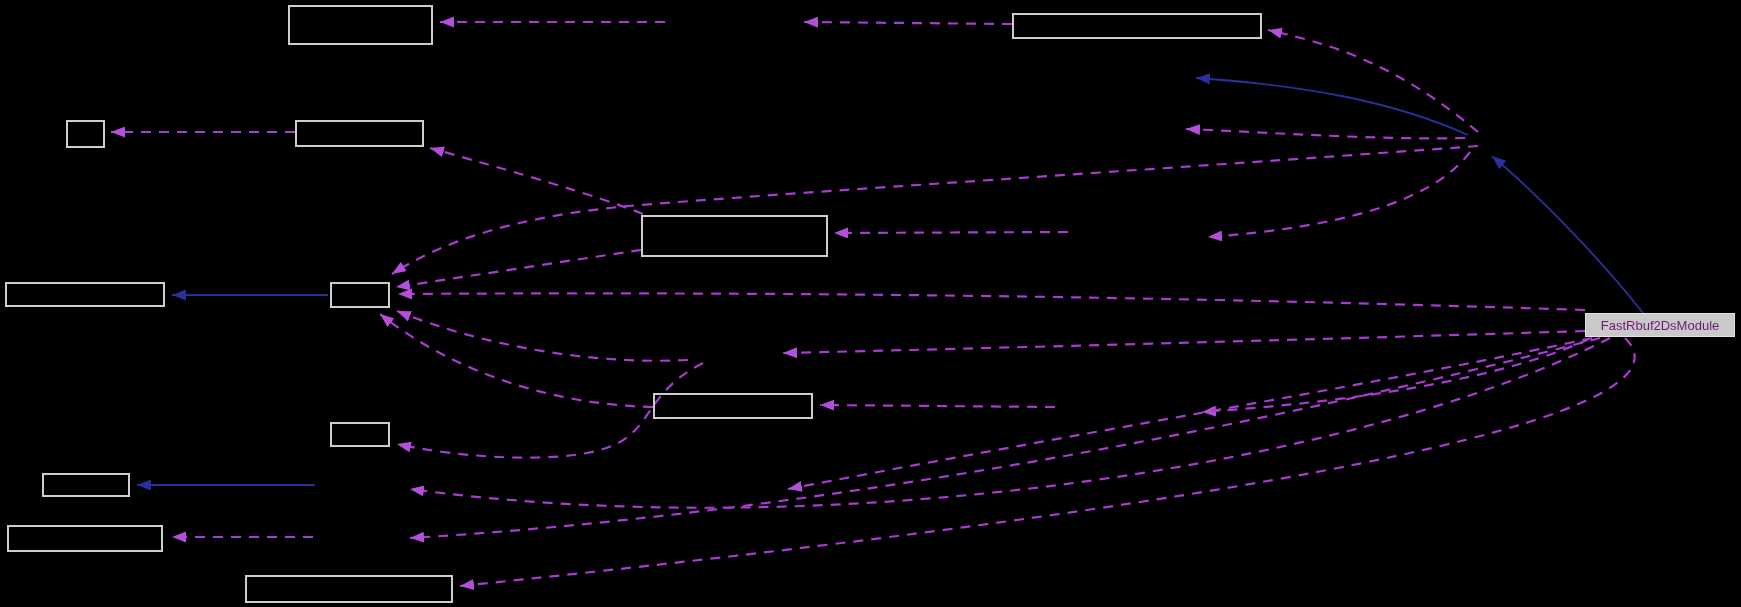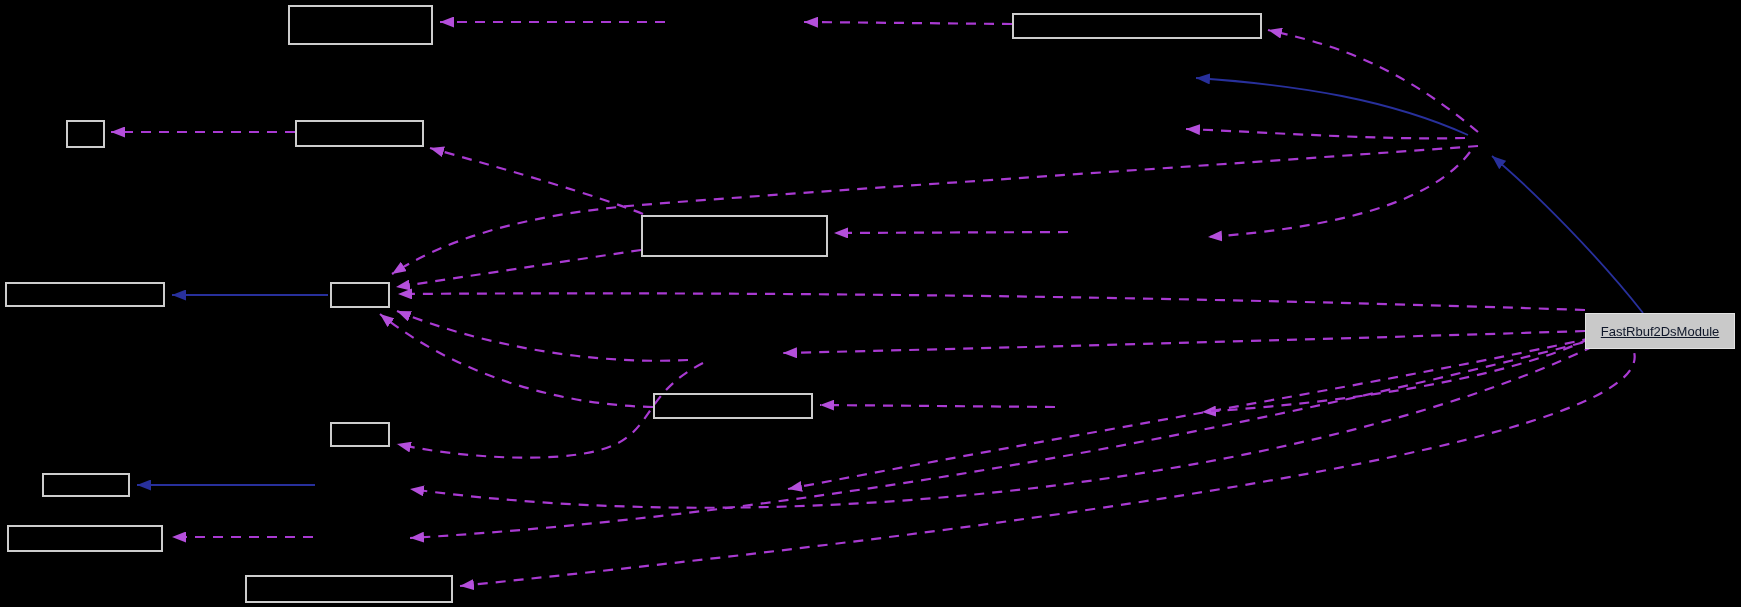--- a/index.html
+++ b/index.html
@@ -62,21 +62,21 @@
       </g>
   </svg>
   <div id="nodes">
       <div class="gnode" style="left: 288px; top: 5px; width: 145px; height: 40px; border-color: rgb(205, 205, 205);"></div>
       <div class="gnode" style="left: 1012px; top: 13px; width: 250px; height: 26px; border-color: rgb(205, 205, 205);"></div>
       <div class="gnode" style="left: 66px; top: 120px; width: 39px; height: 28px; border-color: rgb(205, 205, 205);"></div>
       <div class="gnode" style="left: 295px; top: 120px; width: 129px; height: 27px; border-color: rgb(205, 205, 205);"></div>
       <div class="gnode" style="left: 641px; top: 215px; width: 187px; height: 42px; border-color: rgb(205, 205, 205);"></div>
       <div class="gnode" style="left: 5px; top: 282px; width: 160px; height: 25px; border-color: rgb(205, 205, 205);"></div>
       <div class="gnode" style="left: 330px; top: 282px; width: 60px; height: 26px; border-color: rgb(205, 205, 205);"></div>
-      <div class="gnode main" style="left: 1585px; top: 313px; width: 150px; height: 36px; border-color: rgb(226, 226, 226); background: rgb(201, 201, 201); color: #0f172a; text-decoration: underline;">
+      <div class="gnode main" style="left: 1585px; top: 313px; width: 150px; height: 24px; border-color: rgb(226, 226, 226); background: rgb(201, 201, 201); color: #701a75;">
         <span>FastRbuf2DsModule</span>
       </div>
       <div class="gnode" style="left: 653px; top: 393px; width: 160px; height: 26px; border-color: rgb(205, 205, 205);"></div>
       <div class="gnode" style="left: 330px; top: 422px; width: 60px; height: 25px; border-color: rgb(205, 205, 205);"></div>
       <div class="gnode" style="left: 42px; top: 473px; width: 88px; height: 24px; border-color: rgb(205, 205, 205);"></div>
       <div class="gnode" style="left: 7px; top: 525px; width: 156px; height: 27px; border-color: rgb(205, 205, 205);"></div>
       <div class="gnode" style="left: 245px; top: 575px; width: 208px; height: 28px; border-color: rgb(205, 205, 205);"></div>
     </div>
 </div>
 

